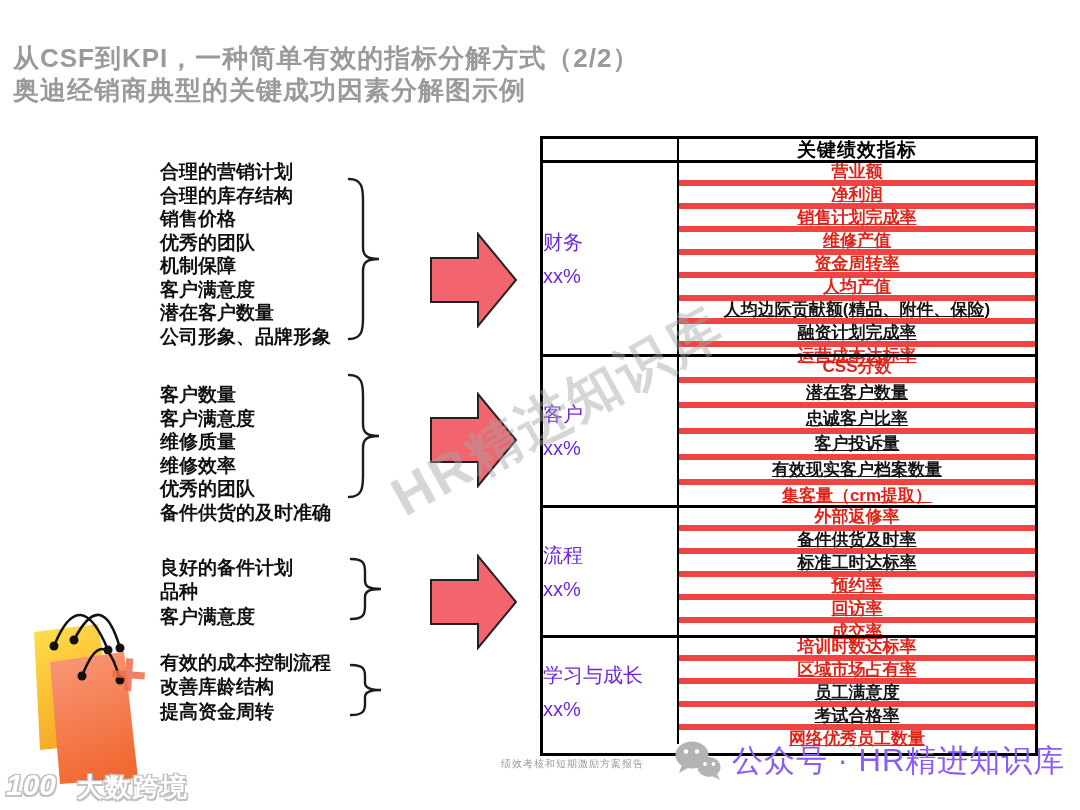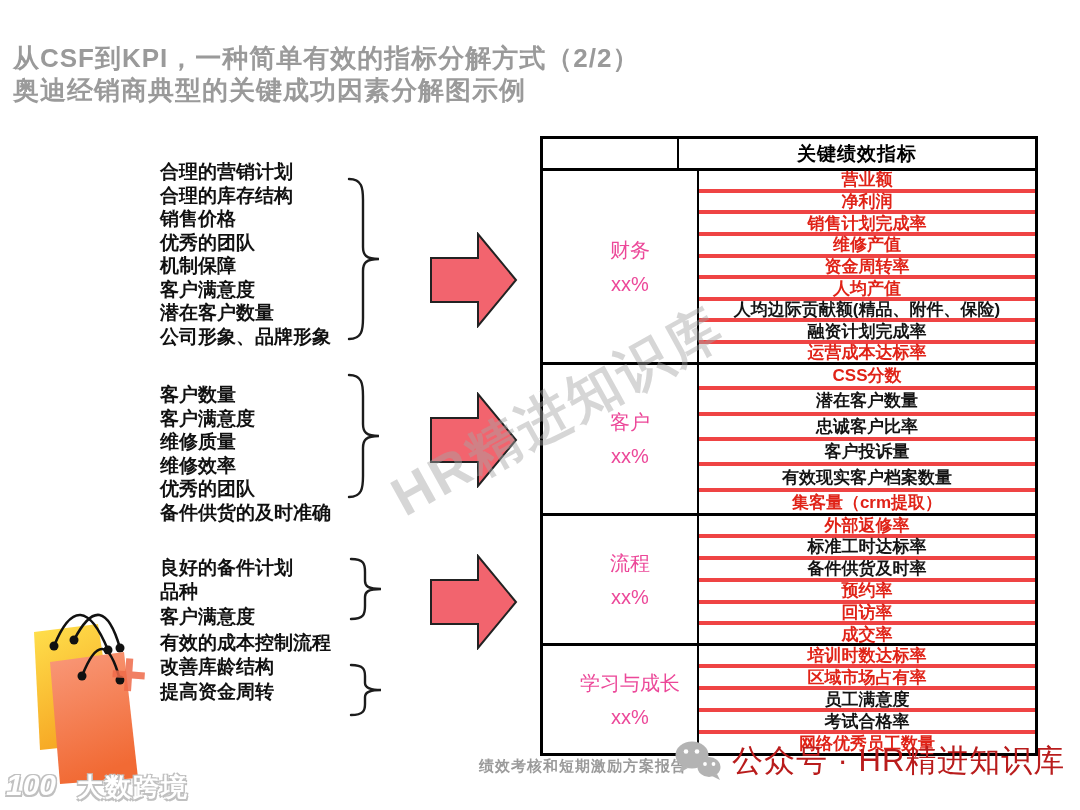--- a/index.html
+++ b/index.html
@@ -10,57 +10,57 @@
   
   .slide-title{
     position:absolute;left:13px;top:42px;font-size:26px;font-weight:700;
     color:#9a9a9a;line-height:32px;letter-spacing:1px;white-space:pre;
   }
   
   .csf-group{position:absolute;left:160px;color:#111;font-weight:700;font-size:19px;}
   .csf-line{white-space:nowrap;}
   .g1 .csf-line,.g2 .csf-line{height:23.5px;line-height:23.5px;}
   .g3 .csf-line,.g4 .csf-line{height:24.4px;line-height:24.4px;}
-  .g1{top:160px;} .g2{top:383px;} .g3{top:556px;} .g4{top:631px;}
+  .g1{top:160px;} .g2{top:383px;} .g3{top:556px;} .g4{top:652px;font-family:Liberation Mono, monospace;}
   
   .brace{position:absolute;}
   .brace path{stroke:#1c1c1c;stroke-width:2.4;fill:none;stroke-linecap:round;}
   .arrow{position:absolute;width:88px;height:96px;}
   .a1{left:430px;top:232px;} .a2{left:430px;top:392px;} .a3{left:430px;top:554px;}
   
   .kpi-table{
     position:absolute;left:540px;top:136px;width:498px;height:620px;
     border:3px solid #000;box-sizing:border-box;background:transparent;z-index:2;
   }
-  .t-header{height:32px;border-bottom:3px solid #000;display:flex;box-sizing:border-box;}
+  .t-header{height:24px;border-bottom:3px solid #000;display:flex;box-sizing:border-box;}
   .t-hcat{width:136px;border-right:2.5px solid #000;box-sizing:border-box;}
   .t-hlabel{flex:1;display:flex;align-items:center;justify-content:center;
     font-size:19px;font-weight:700;color:#000;letter-spacing:1px;}
   .t-body{display:flex;flex-direction:column;}
   .t-section{display:flex;box-sizing:border-box;}
   .t-section + .t-section{border-top:3px solid #000;}
   .t-cat{width:136px;border-right:2.5px solid #000;box-sizing:border-box;
-    display:flex;flex-direction:column;justify-content:center;align-items:center;
-    gap:9px;font-size:20px;font-weight:500;color:#ec4899;margin-left:20px;}
+    display:flex;flex-direction:column;justify-content:center;
+    gap:9px;font-size:20px;font-weight:500;color:#6d28d9;}
   .t-col{flex:1;display:flex;flex-direction:column;}
   .t-row{flex:1;display:flex;align-items:center;justify-content:center;
     font-size:17px;font-weight:600;line-height:1;color:#141414;white-space:nowrap;}
-  .t-row + .t-row{border-top:4px solid #ef4444;}
+  .t-row + .t-row{border-top:6px solid #ef4444;text-decoration:underline;}
   .t-row.red{color:#E02318;}
   
   .wm-diagonal{
     position:absolute;left:368px;top:376px;width:380px;text-align:center;
     transform:rotate(-29deg);font-size:54px;font-weight:700;letter-spacing:3px;
     color:rgba(165,165,165,0.45);z-index:9;pointer-events:none;white-space:nowrap;
   }
   .doc-footer{
-    position:absolute;left:479px;top:757px;font-size:15px;color:#9a9a9a;letter-spacing:1px;font-weight:bold;
+    position:absolute;left:501px;top:757px;font-size:10px;color:#9a9a9a;letter-spacing:1px;
   }
   .wechat-box{position:absolute;left:674px;top:740px;display:flex;align-items:center;gap:10px;z-index:8;}
-  .wechat-label{font-size:31px;color:#b91c1c;letter-spacing:1px;font-weight:500;white-space:nowrap;}
+  .wechat-label{font-size:31px;color:#8b5cf6;letter-spacing:1px;font-weight:500;white-space:nowrap;}
   
   .bags{position:absolute;left:20px;top:590px;z-index:1;}
   .plus-mark{
     position:absolute;left:110px;top:642px;font-size:64px;font-weight:900;
     color:#EF6B4A;opacity:0.85;transform:rotate(4deg);z-index:1;line-height:1;
   }
   .brand-logo{position:absolute;left:6px;top:770px;display:flex;align-items:flex-end;gap:21px;z-index:10;}
   .logo-mark{
     font-size:30px;font-weight:800;color:#fff;line-height:1;font-style:italic;
     text-shadow:-1.5px -1.5px 0 #c0c0c0,1.5px -1.5px 0 #c0c0c0,-1.5px 1.5px 0 #c0c0c0,1.5px 1.5px 0 #c0c0c0;
@@ -164,22 +164,22 @@
           <div class="t-row red">集客量（crm提取）</div>
         </div>
       </div>
       <div class="t-section" style="height: 130.2px;">
         <div class="t-cat">
           <div>流程</div>
           <div>xx%</div>
         </div>
         <div class="t-col">
           <div class="t-row red">外部返修率</div>
+          <div class="t-row">备件供货及时率</div>
           <div class="t-row">标准工时达标率</div>
-          <div class="t-row">备件供货及时率</div>
           <div class="t-row red">预约率</div>
           <div class="t-row red">回访率</div>
           <div class="t-row red">成交率</div>
         </div>
       </div>
       <div class="t-section" style="height: 109px;">
         <div class="t-cat">
           <div>学习与成长</div>
           <div>xx%</div>
         </div>

